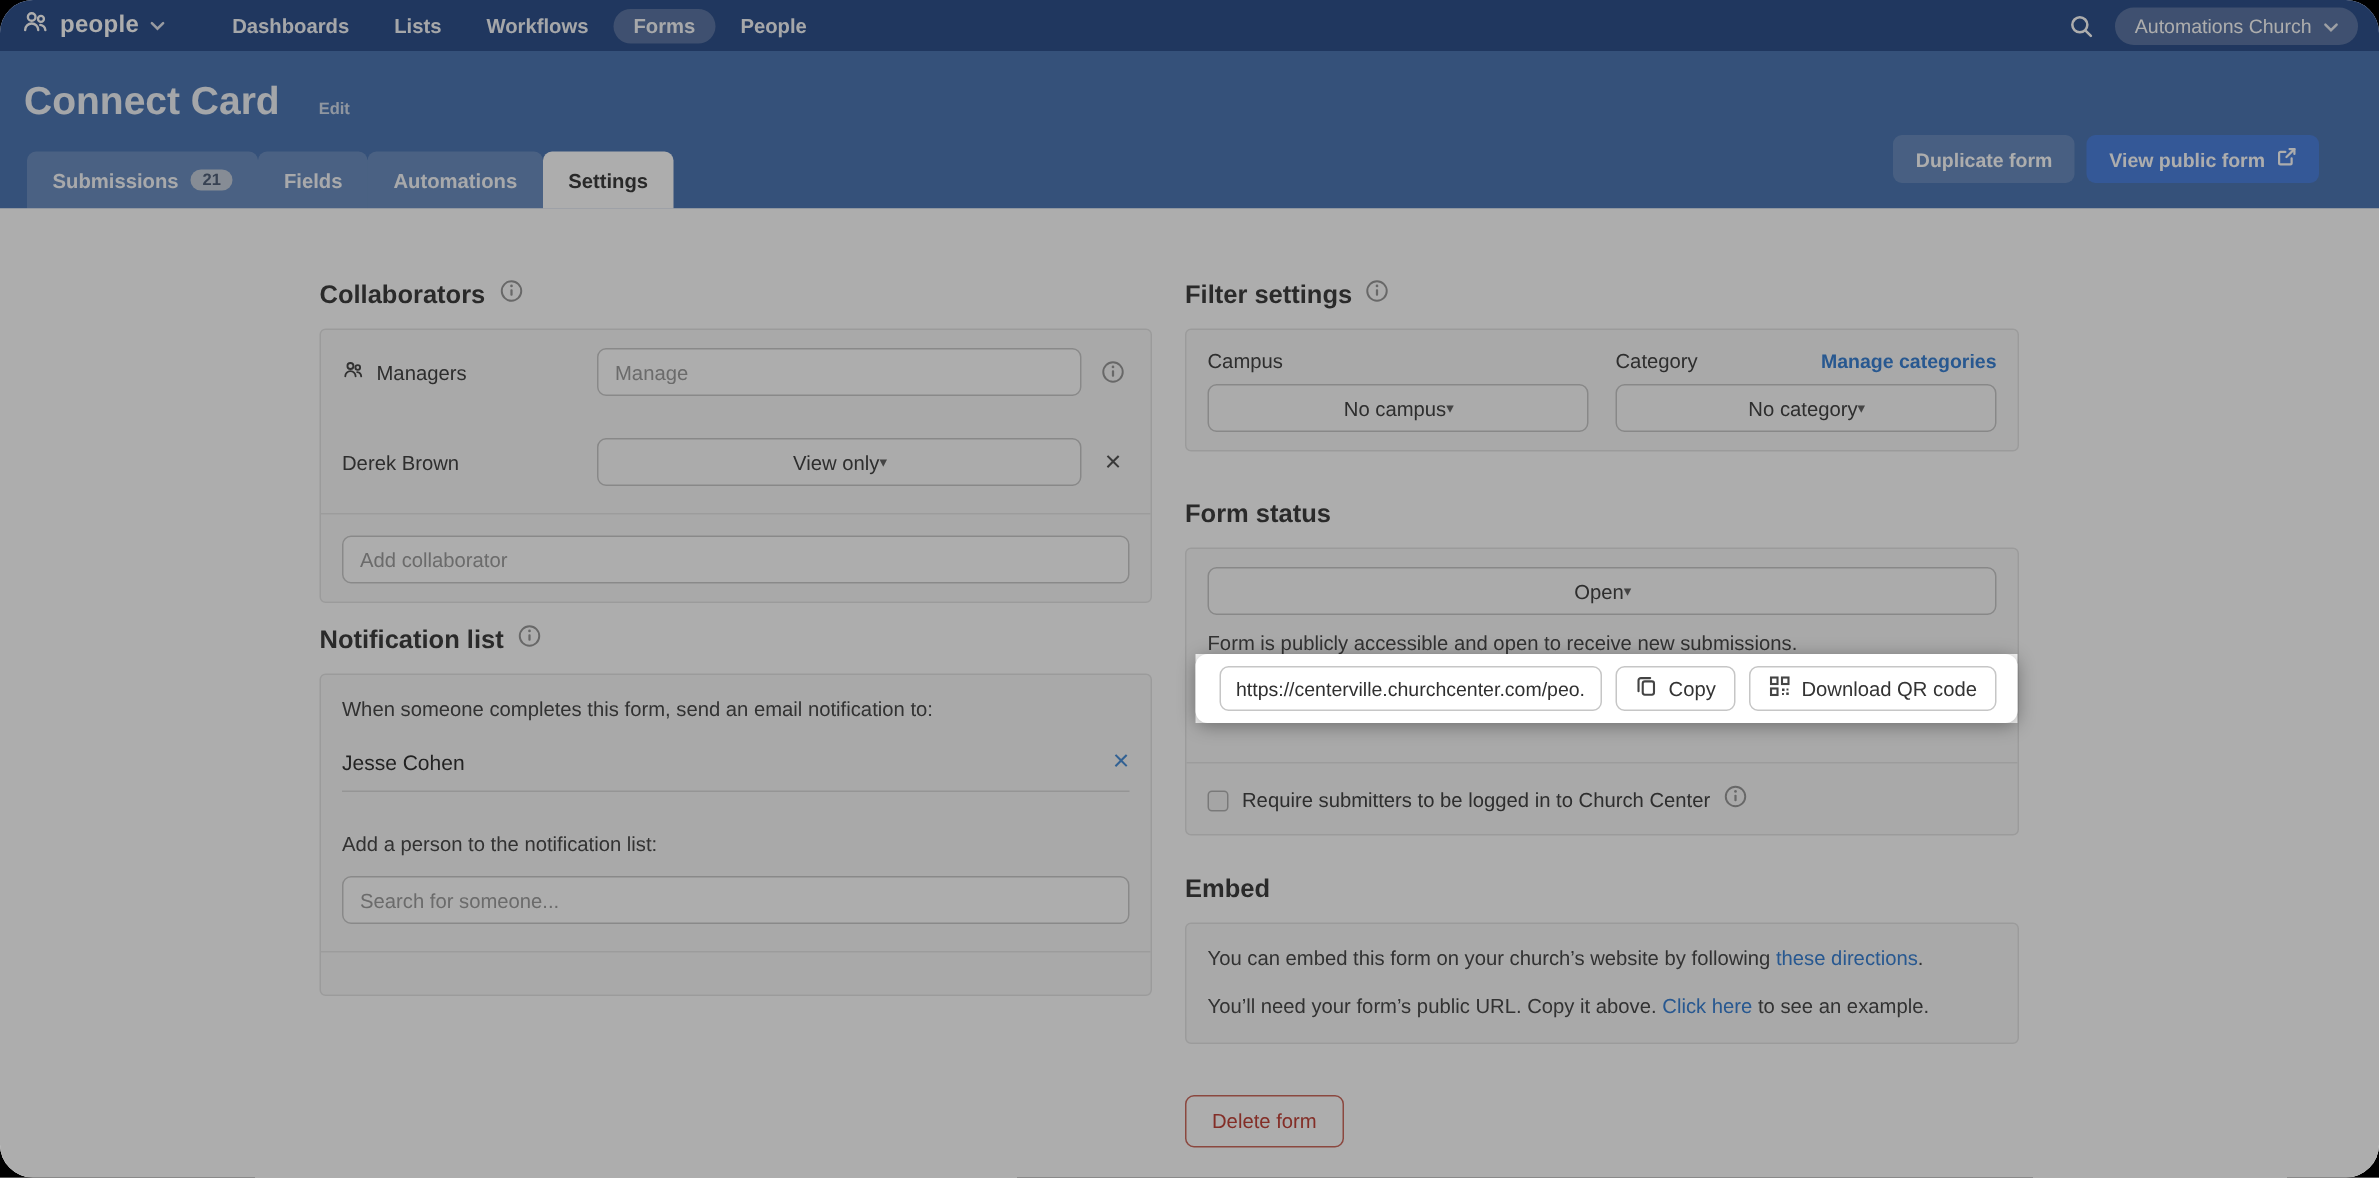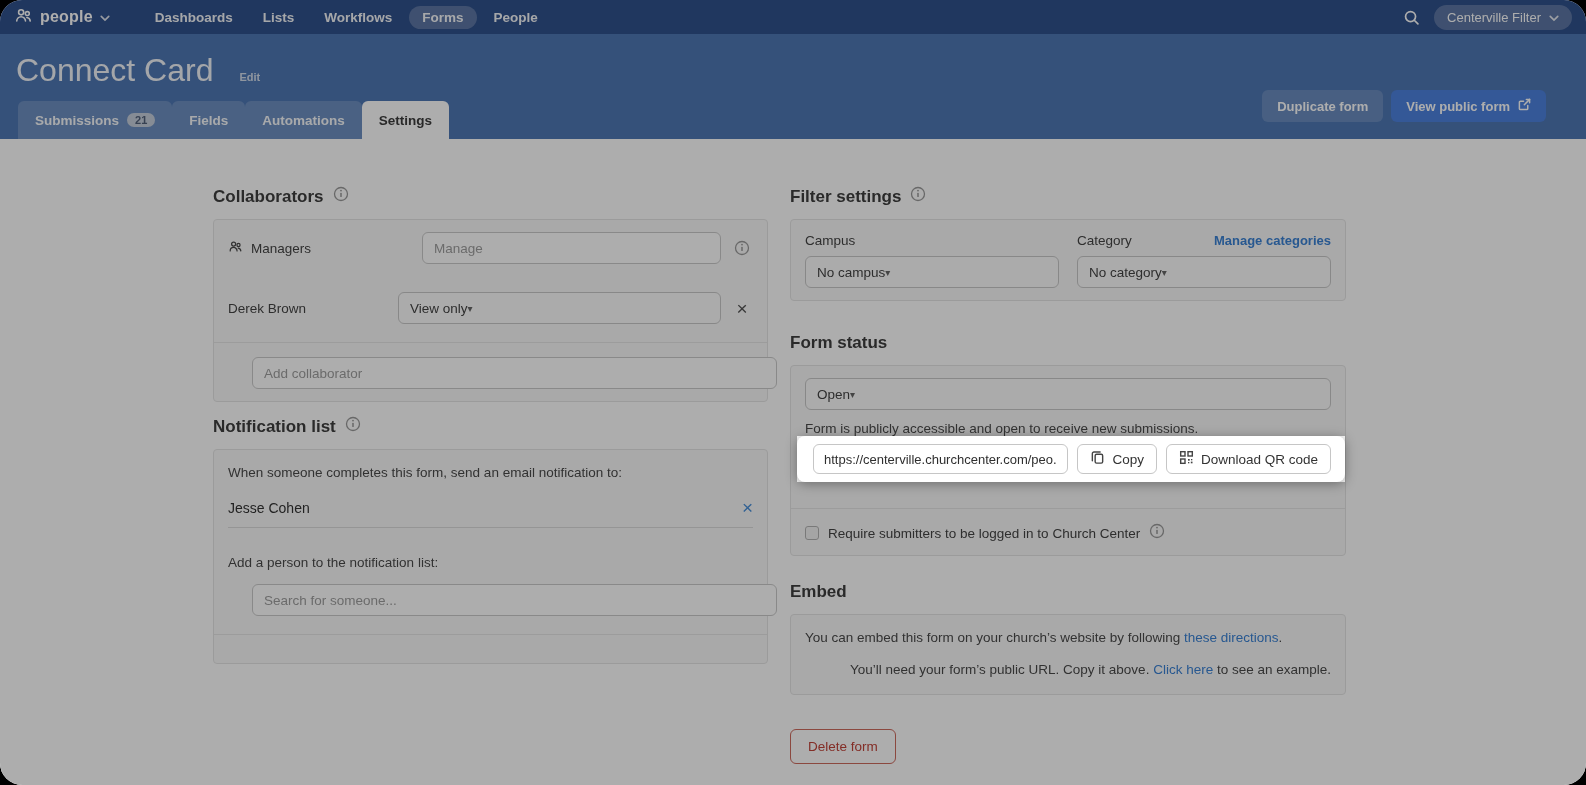--- a/index.html
+++ b/index.html
@@ -12,62 +12,62 @@
   .logo-text { color:#fff; font-size:16px; font-weight:700; letter-spacing:.2px; }
   .nav { display:flex; align-items:center; gap:4px; margin-left:32px; }
   .nav-item { color:rgba(255,255,255,.95); font-size:13.5px; font-weight:600; padding:4px 13px; border-radius:13px; cursor:pointer; }
   .nav-item.active { background:rgba(255,255,255,.22); }
   .topbar-right { margin-left:auto; display:flex; align-items:center; gap:14px; }
   .org-pill { display:flex; align-items:center; gap:8px; background:rgba(255,255,255,.22); color:#fff; font-size:13px; padding:5px 13px; border-radius:14px; cursor:pointer; }
 
   
   .header { position:absolute; top:34px; left:0; right:0; height:105px; background:#4f78b4; }
   .title-row { display:flex; align-items:baseline; gap:26px; padding:18px 0 0 16px; }
-  .page-title { color:rgba(255,255,255,.93); font-size:32px; font-weight:400; }
+  .page-title { color:rgba(255,255,255,.93); font-size:26px; font-weight:700; }
   .edit-link { color:rgba(255,255,255,.75); font-size:11px; font-weight:600; cursor:pointer; }
   .tabs { position:absolute; left:18px; bottom:0; display:flex; }
   .tab { display:flex; align-items:center; gap:8px; height:38px; padding:0 17px; background:rgba(255,255,255,.18); color:rgba(255,255,255,.95); font-size:13.5px; font-weight:600; border-radius:6px 6px 0 0; cursor:pointer; }
   .tab.active { background:#fff; color:#3d3d3d; }
   .tab-badge { background:#c6cfdc; color:#51607a; font-size:11px; font-weight:700; padding:1px 8px; border-radius:9px; }
   .header-actions { position:absolute; right:40px; bottom:17px; display:flex; gap:8px; }
   .btn-duplicate { background:rgba(255,255,255,.16); border:none; color:#fff; font-size:13px; font-weight:600; padding:8px 15px; border-radius:6px; cursor:pointer; font-family:inherit; }
   .btn-view-public { display:flex; align-items:center; gap:8px; background:#4d82df; border:none; color:#fff; font-size:13px; font-weight:600; padding:8px 15px; border-radius:6px; cursor:pointer; font-family:inherit; }
 
   
   .content { position:absolute; top:139px; left:0; right:0; bottom:0; background:#fff; }
   .col-left  { position:absolute; left:213px; top:0; width:555px; }
   .col-right { position:absolute; left:790px; top:0; width:556px; }
   .section-h { font-size:17px; font-weight:700; color:#3e3e3e; display:flex; align-items:center; gap:9px; }
   .mt-first { margin-top:47px; }
   .mt-sec { margin-top:14px; }
   .panel { background:#fafafa; border:1px solid #e5e5e5; border-radius:4px; padding:12px 14px; margin-top:12px; }
   .field-row { display:flex; align-items:center; gap:10px; }
   .row-label { width:160px; font-size:13.5px; color:#444; display:flex; align-items:center; gap:8px; flex:none; }
   .row-end { width:22px; flex:none; display:flex; justify-content:center; align-items:center; }
-  .text-input { height:32px; border:1px solid #cbcbcb; border-radius:6px; padding:0 11px; font-size:13.5px; color:#333; background:#fff; width:100%; font-family:inherit;margin-left:24px; }
+  .text-input { height:32px; border:1px solid #cbcbcb; border-radius:6px; padding:0 11px; font-size:13.5px; color:#333; background:#fff; width:100%; font-family:inherit; }
   .text-input::placeholder { color:#9e9e9e; }
   .flex1 { flex:1; min-width:0; }
-  .select { display:flex; align-items:center; justify-content:flex-start; height:32px; padding:0 10px 0 11px; background:#fcfcfc; border:1px solid #c9c9c9; border-radius:6px; font-size:13.5px; color:#444; cursor:pointer; }
+  .select { display:flex; align-items:center; justify-content:center; height:32px; padding:0 10px 0 11px; background:#fcfcfc; border:1px solid #c9c9c9; border-radius:6px; font-size:13.5px; color:#444; cursor:pointer; }
   .caret { font-size:10px; color:#666; }
   .divider { height:1px; background:#e6e6e6; margin:18px -14px 14px; }
   .close-x { font-size:19px; line-height:1; color:#555; cursor:pointer; }
   .close-x.blue { color:#4a90d9; }
   .body-text { font-size:13.5px; color:#4a4a4a; line-height:1.35; }
   .recipient-row { display:flex; align-items:center; justify-content:space-between; margin-top:16px; padding-bottom:10px; border-bottom:1px solid #dcdcdc; font-size:14px; color:#333; }
   .check-row { display:flex; align-items:center; gap:9px; }
   .checkbox { width:14px; height:14px; border:1px solid #b3b3b3; border-radius:3px; background:#f4f4f4; flex:none; cursor:pointer; }
   .bold-label { font-size:13.5px; font-weight:700; color:#3a3a3a; }
   .norm-label { font-size:13.5px; color:#444; }
   .link { color:#3b82d4; cursor:pointer; }
   .grid-2 { display:grid; grid-template-columns:1fr 1fr; gap:18px; }
   .field-label-row { display:flex; align-items:center; justify-content:space-between; font-size:13.5px; color:#444; height:16px; }
   .mt8 { margin-top:8px; }
   .mt10 { margin-top:10px; }
   .mt12 { margin-top:12px; }
-  .mt14 { margin-top:14px;text-align:right; }
+  .mt14 { margin-top:14px; }
   .mt26 { margin-top:26px; }
   .mt28 { margin-top:28px; }
   .spacer-url { height:46px; margin-top:6px; }
   .manage-link { font-size:13px; font-weight:600; }
   .btn-delete { margin-top:34px; background:#fff; border:1px solid #cd6a5e; color:#c2443a; font-size:13.5px; font-weight:500; padding:9px 17px; border-radius:6px; cursor:pointer; font-family:inherit; }
 
   
   .highlight-card { position:absolute; left:797px; top:436px; width:548px; height:46px; background:#fff; border-radius:8px; display:flex; align-items:center; gap:9px; padding:0 14px 0 16px; z-index:50; box-shadow:0 2px 12px rgba(0,0,0,.35); }
   .url-input { width:266px; height:30px; border:1px solid #c6c6c6; border-radius:6px; padding:0 10px; font-size:13px; color:#2f2f2f; background:#fff; font-family:inherit; }
   .card-btn { display:flex; align-items:center; gap:7px; height:30px; padding:0 12px; background:#fff; border:1px solid #c6c6c6; border-radius:6px; font-size:13.5px; color:#333; font-weight:500; cursor:pointer; font-family:inherit; white-space:nowrap; }
@@ -109,21 +109,21 @@
       <span class="nav-item">People</span>
     </div>
     <div class="topbar-right">
       <span style="cursor:pointer; display:flex;">
         <svg width="17" height="17" viewBox="0 0 18 18" fill="none" stroke="#fff" stroke-width="1.8" stroke-linecap="round">
             <circle cx="8" cy="8" r="5.3"></circle>
             <path d="m12.2 12.2 3.6 3.6"></path>
           </svg>
       </span>
       <div class="org-pill">
-        <span>Centerville Filter</span>
+        <span>Automations Church</span>
         <span>
           <svg width="10" height="7" viewBox="0 0 12 8" fill="none" stroke="rgba(255,255,255,.85)" stroke-width="2" stroke-linecap="round">
               <path d="M1.5 1.5 6 6l4.5-4.5"></path>
             </svg>
         </span>
       </div>
     </div>
   </div>
 
   <div class="header">

